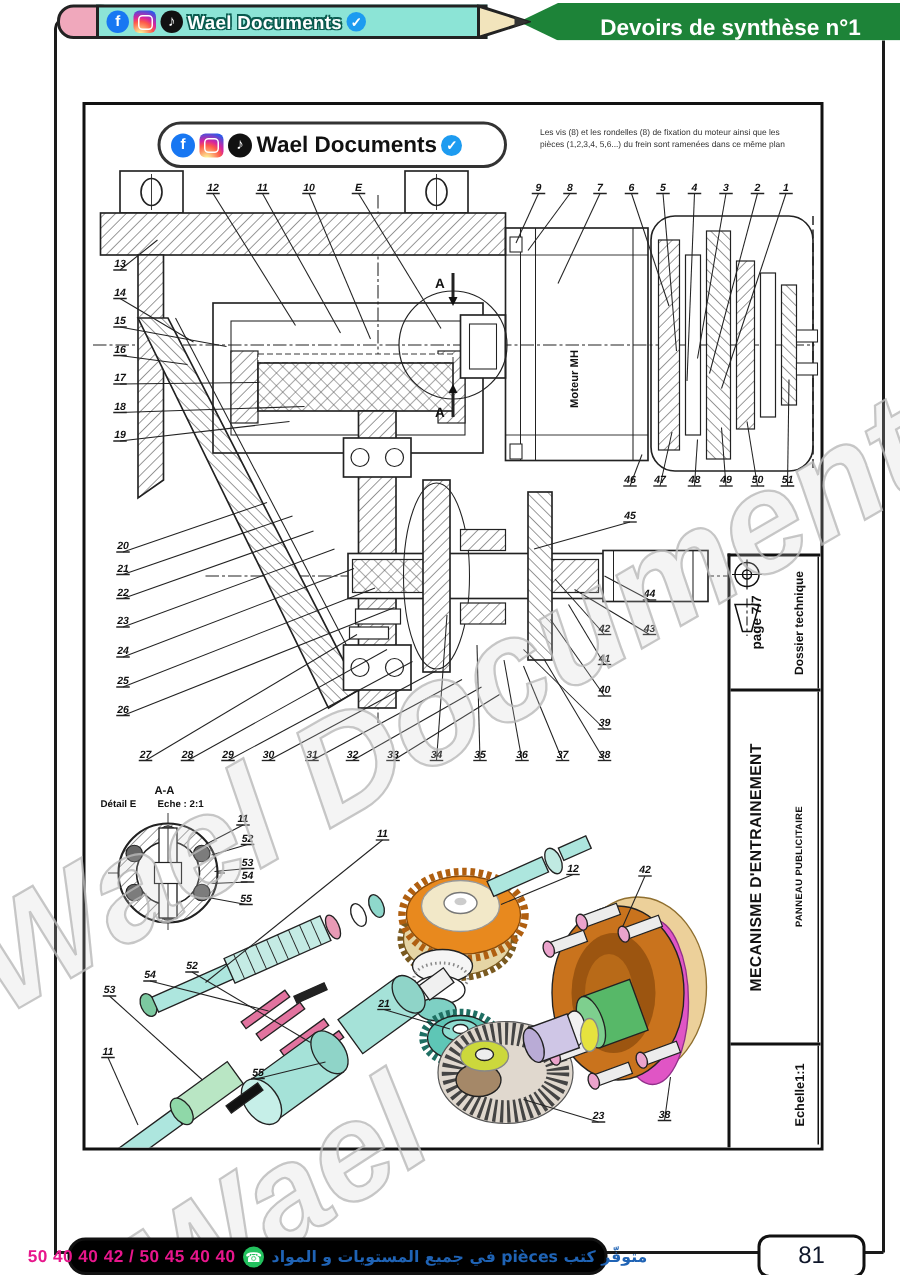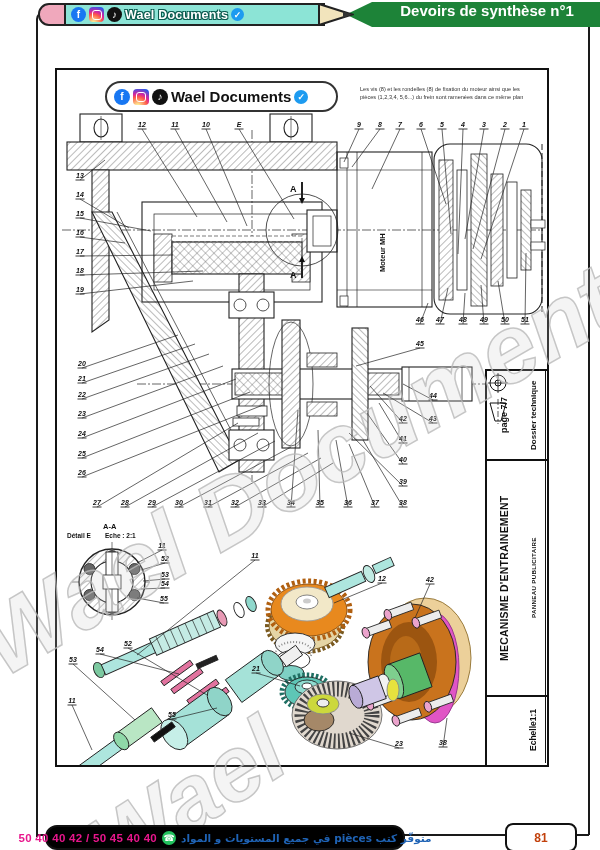--- a/index.html
+++ b/index.html
@@ -17,21 +17,21 @@
   .fb{background:var(--fb_blue);}
   .ig{background:radial-gradient(circle at 30% 107%,#fdf497 5%,#fd5949 45%,#d6249f 60%,#285AEB 90%);border-radius:4px;}
   .igbox{width:8px;height:8px;border:1.5px solid #fff;border-radius:3px;}
   .tk{background:#111;}
   .btitle{font-size:12.5px;font-weight:800;color:#fff;letter-spacing:.2px;white-space:nowrap;
           text-shadow:-1px -1px 0 #0a5a4e,1px -1px 0 #0a5a4e,-1px 1px 0 #0a5a4e,1px 1px 0 #0a5a4e,0 1px 0 #0a5a4e;}
   .verif{width:13px;height:13px;border-radius:50%;background:var(--verified_blue);color:#fff;
          font-size:9px;font-weight:bold;display:flex;align-items:center;justify-content:center;flex:0 0 auto;}
   .ribbon{position:absolute;left:346px;right:0;top:2px;height:25px;background:var(--header_green);
           clip-path:polygon(0 50%,26px 0,100% 0,100% 100%,26px 100%);
-          display:flex;align-items:flex-start;justify-content:center;padding-left:28px;z-index:25;}
+          display:flex;align-items:flex-end;justify-content:center;padding-left:28px;z-index:25;}
   .ribbon span{color:#fff;font-size:15px;font-weight:bold;}
   
   .bleft{position:absolute;left:36px;top:12px;width:14px;height:823px;border-left:2px solid #1a1a1a;
          border-top:2px solid #1a1a1a;border-top-left-radius:7px;}
   .bright{position:absolute;left:588px;top:27px;height:808px;border-left:2px solid #1a1a1a;}
   .fline{position:absolute;border-top:2px solid #1a1a1a;}
   
   #sheet{position:absolute;left:55px;top:68px;width:490px;height:695px;border:2px solid #111;background:#fff;}
   #sheet svg{position:absolute;left:0;top:0;}
   .spill{position:absolute;left:48px;top:11px;width:222px;height:27px;border:2px solid #333;border-radius:16px;
@@ -66,21 +66,21 @@
   
   .fpill{position:absolute;left:45px;top:825px;width:356px;height:21px;border:2px solid #111;border-radius:12px;
          background:#000000;display:flex;align-items:center;justify-content:center;gap:5px;z-index:20;}
   .phones{font-size:11.5px;font-weight:800;color:var(--footer_pink);letter-spacing:.3px;white-space:nowrap;}
   .wapp{width:14px;height:14px;border-radius:50%;background:var(--whatsapp_green);color:#fff;font-size:9px;
         display:flex;align-items:center;justify-content:center;flex:0 0 auto;}
   .farab{font-size:10.5px;font-weight:800;color:var(--footer_blue);white-space:nowrap;direction:rtl;
          font-family:"DejaVu Sans","Liberation Sans",sans-serif;}
   .pnum{position:absolute;left:505px;top:823px;width:68px;height:25px;border:2px solid #111;border-radius:8px;
         background:#fff;display:flex;align-items:center;justify-content:center;z-index:20;}
-  .pnum span{font-size:12px;font-weight:bold;color:#c2410c;}
+  .pnum span{font-size:16px;font-weight:normal;color:#0f172a;}
   
   text.co{font:italic 700 7px "Liberation Sans",sans-serif;fill:#111;text-anchor:middle;}
   text.lab{font:700 7.5px "Liberation Sans",sans-serif;fill:#111;}
   text.sec{font:700 9px "Liberation Sans",sans-serif;fill:#111;}
 </style>
 </head>
 <body>
 
 <div id="page">
 

